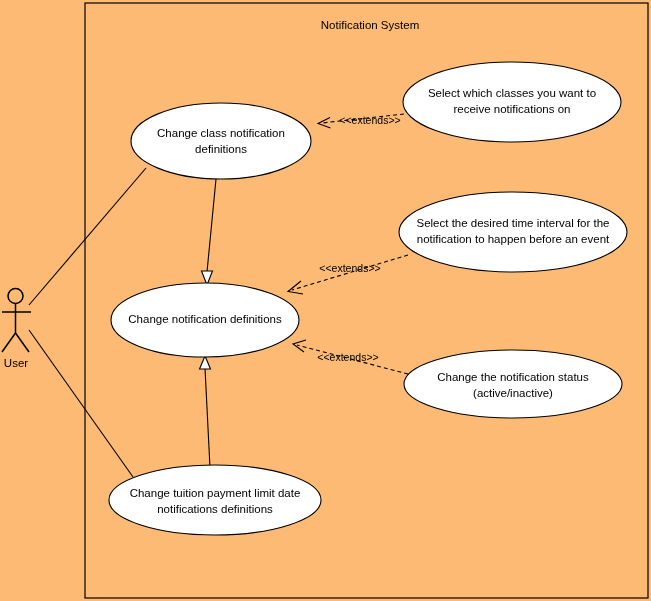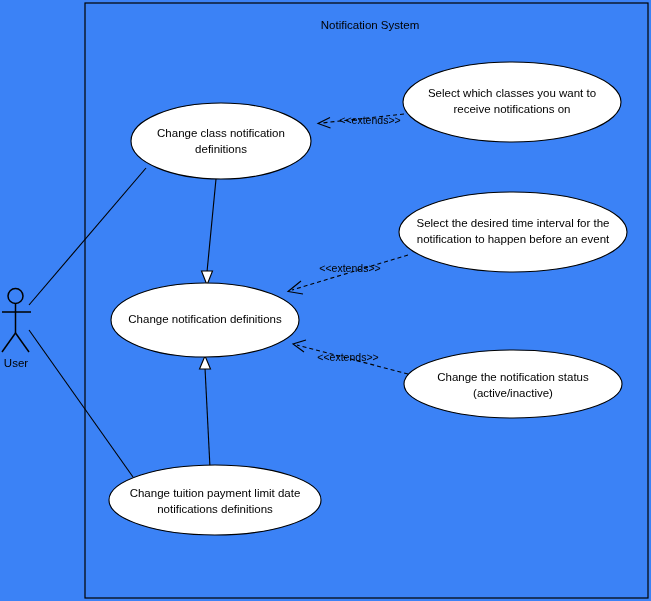--- a/index.html
+++ b/index.html
@@ -4,21 +4,21 @@
 <style>
   html, body {
     margin: 0;
     padding: 0;
     background: #ffffff;
   }
   #diagram-root {
     position: relative;
     width: 651px;
     height: 601px;
-    background: #3b82f6;
+    background: #fdba74;
     font-family: "Liberation Sans", sans-serif;
     overflow: hidden;
   }
   svg.canvas {
     position: absolute;
     top: 0;
     left: 0;
     width: 651px;
     height: 601px;
   }

